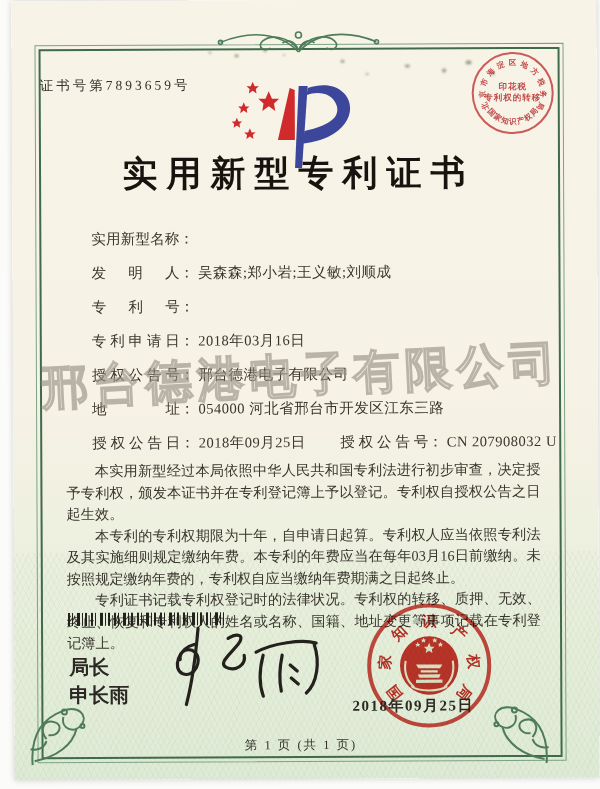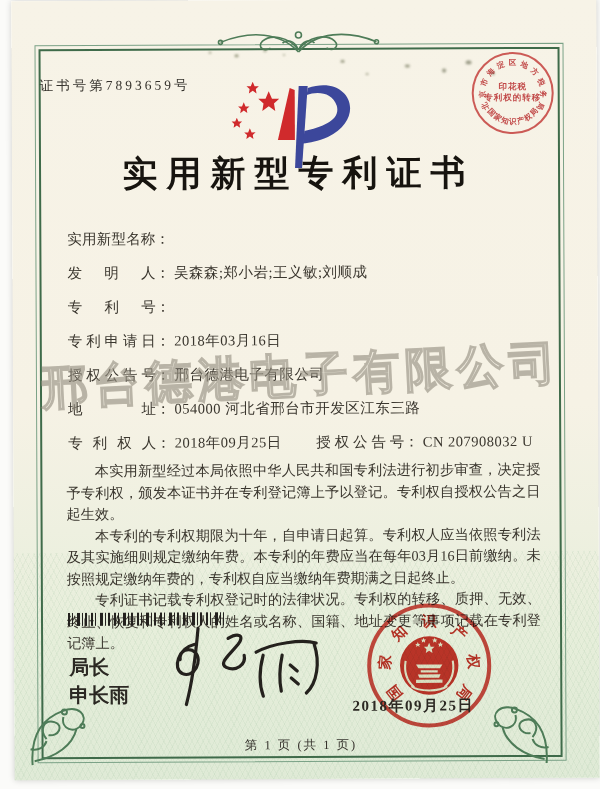--- a/index.html
+++ b/index.html
@@ -30,21 +30,21 @@
   .ornament{position:absolute;z-index:2;color:#4e7c58;}
   
   .certno{position:absolute;left:28px;top:76px;z-index:3;font-size:13.5px;letter-spacing:3px;color:#35322c;}
   .logo{position:absolute;left:212px;top:80px;z-index:3;}
   .title{
     position:absolute;left:23px;top:150px;width:527px;z-index:3;text-align:center;
     font-size:35px;font-weight:700;letter-spacing:9px;color:#17140f;
   }
   .fields{position:absolute;left:55px;top:221px;width:480px;z-index:3;}
   .frow{height:34px;display:flex;align-items:center;font-size:14.5px;color:#3a362e;position:relative;}
-  .flabel{display:inline-block;width:88px;text-align:justify;text-align-last:justify;flex:none;}
+  .flabel{display:inline-block;width:88px;text-align:justify;text-align-last:justify;flex:none;margin-left:24px;}
   .fcolon{flex:none;margin-right:4px;}
   .fvalue{white-space:nowrap;letter-spacing:.5px;}
   .grant-right{position:absolute;left:248px;top:0;height:34px;display:flex;align-items:center;}
   .body-text{
     position:absolute;left:53px;top:460px;width:474px;z-index:3;
     font-size:14.2px;line-height:21.5px;text-align:justify;color:#3a362e;
   }
   .body-text p{margin:0;text-indent:2em;}
   
   .barcode{
@@ -229,21 +229,21 @@
       <span class="flabel">授权公告号</span>
         <span class="fcolon">：</span>
       <span class="fvalue">邢台德港电子有限公司</span>
     </div>
     <div class="frow">
       <span class="flabel">地址</span>
         <span class="fcolon">：</span>
       <span class="fvalue">054000 河北省邢台市开发区江东三路</span>
     </div>
     <div class="frow">
-      <span class="flabel">专利权人</span>
+      <span class="flabel">授权公告日</span>
         <span class="fcolon">：</span>
       <span class="fvalue">2018年09月25日</span>
       <span class="grant-right">
         <span class="flabel">授权公告号</span>
           <span class="fcolon">：</span>
         <span class="fvalue">CN 207908032 U</span>
       </span>
     </div>
   </div>
 

